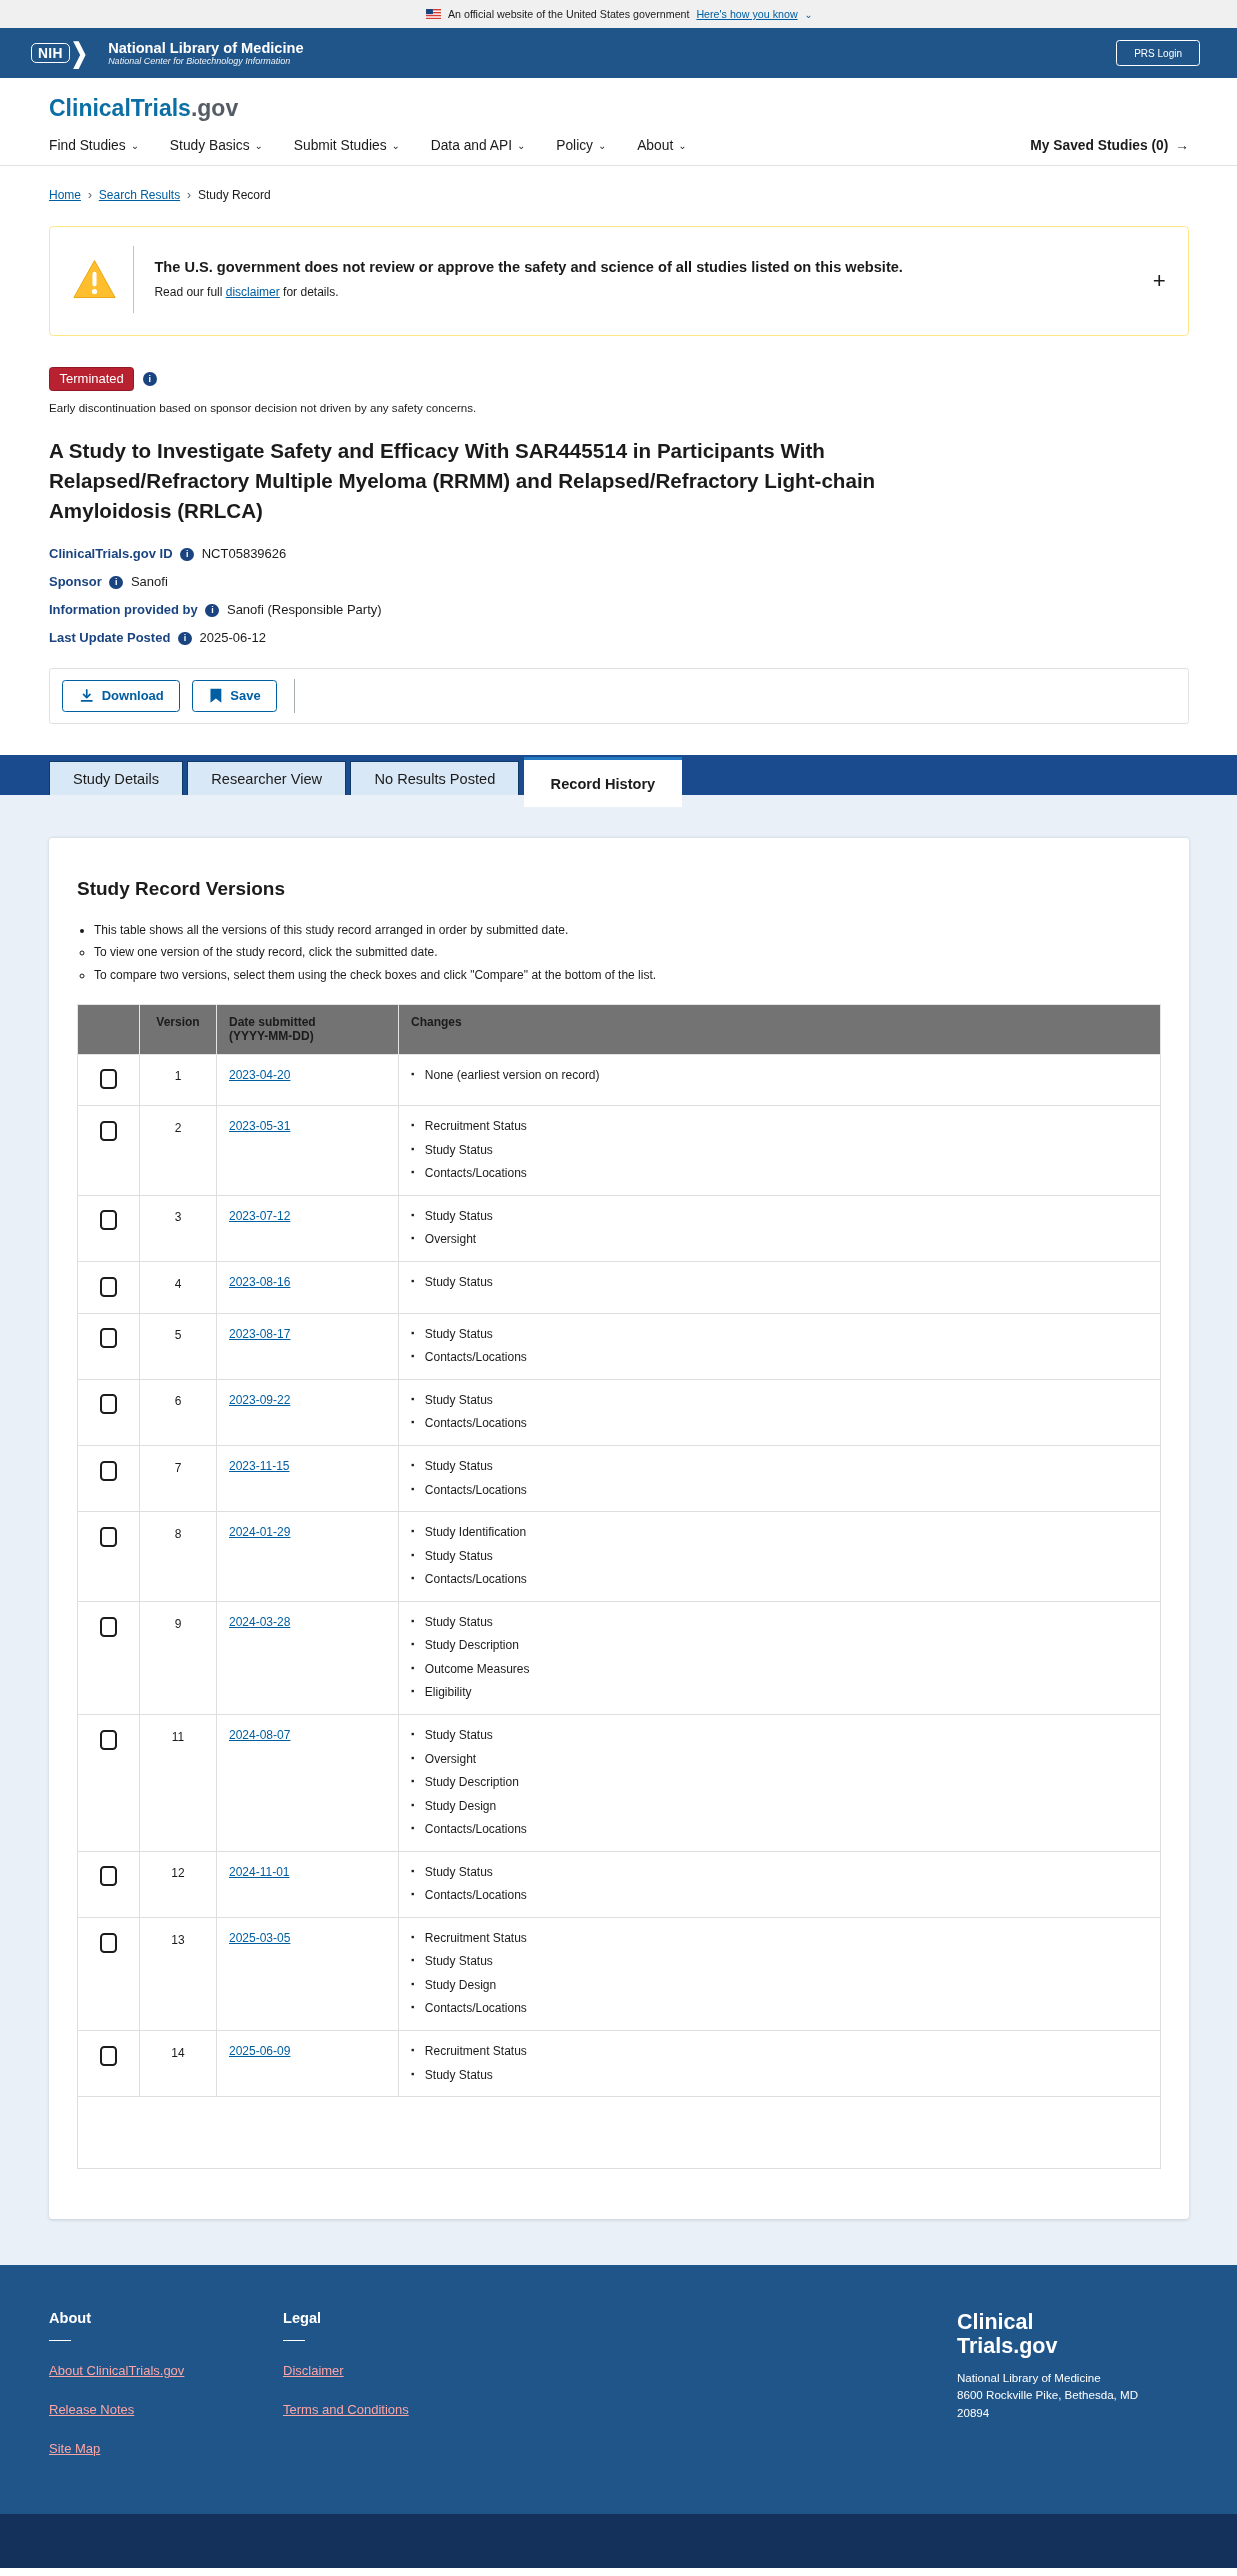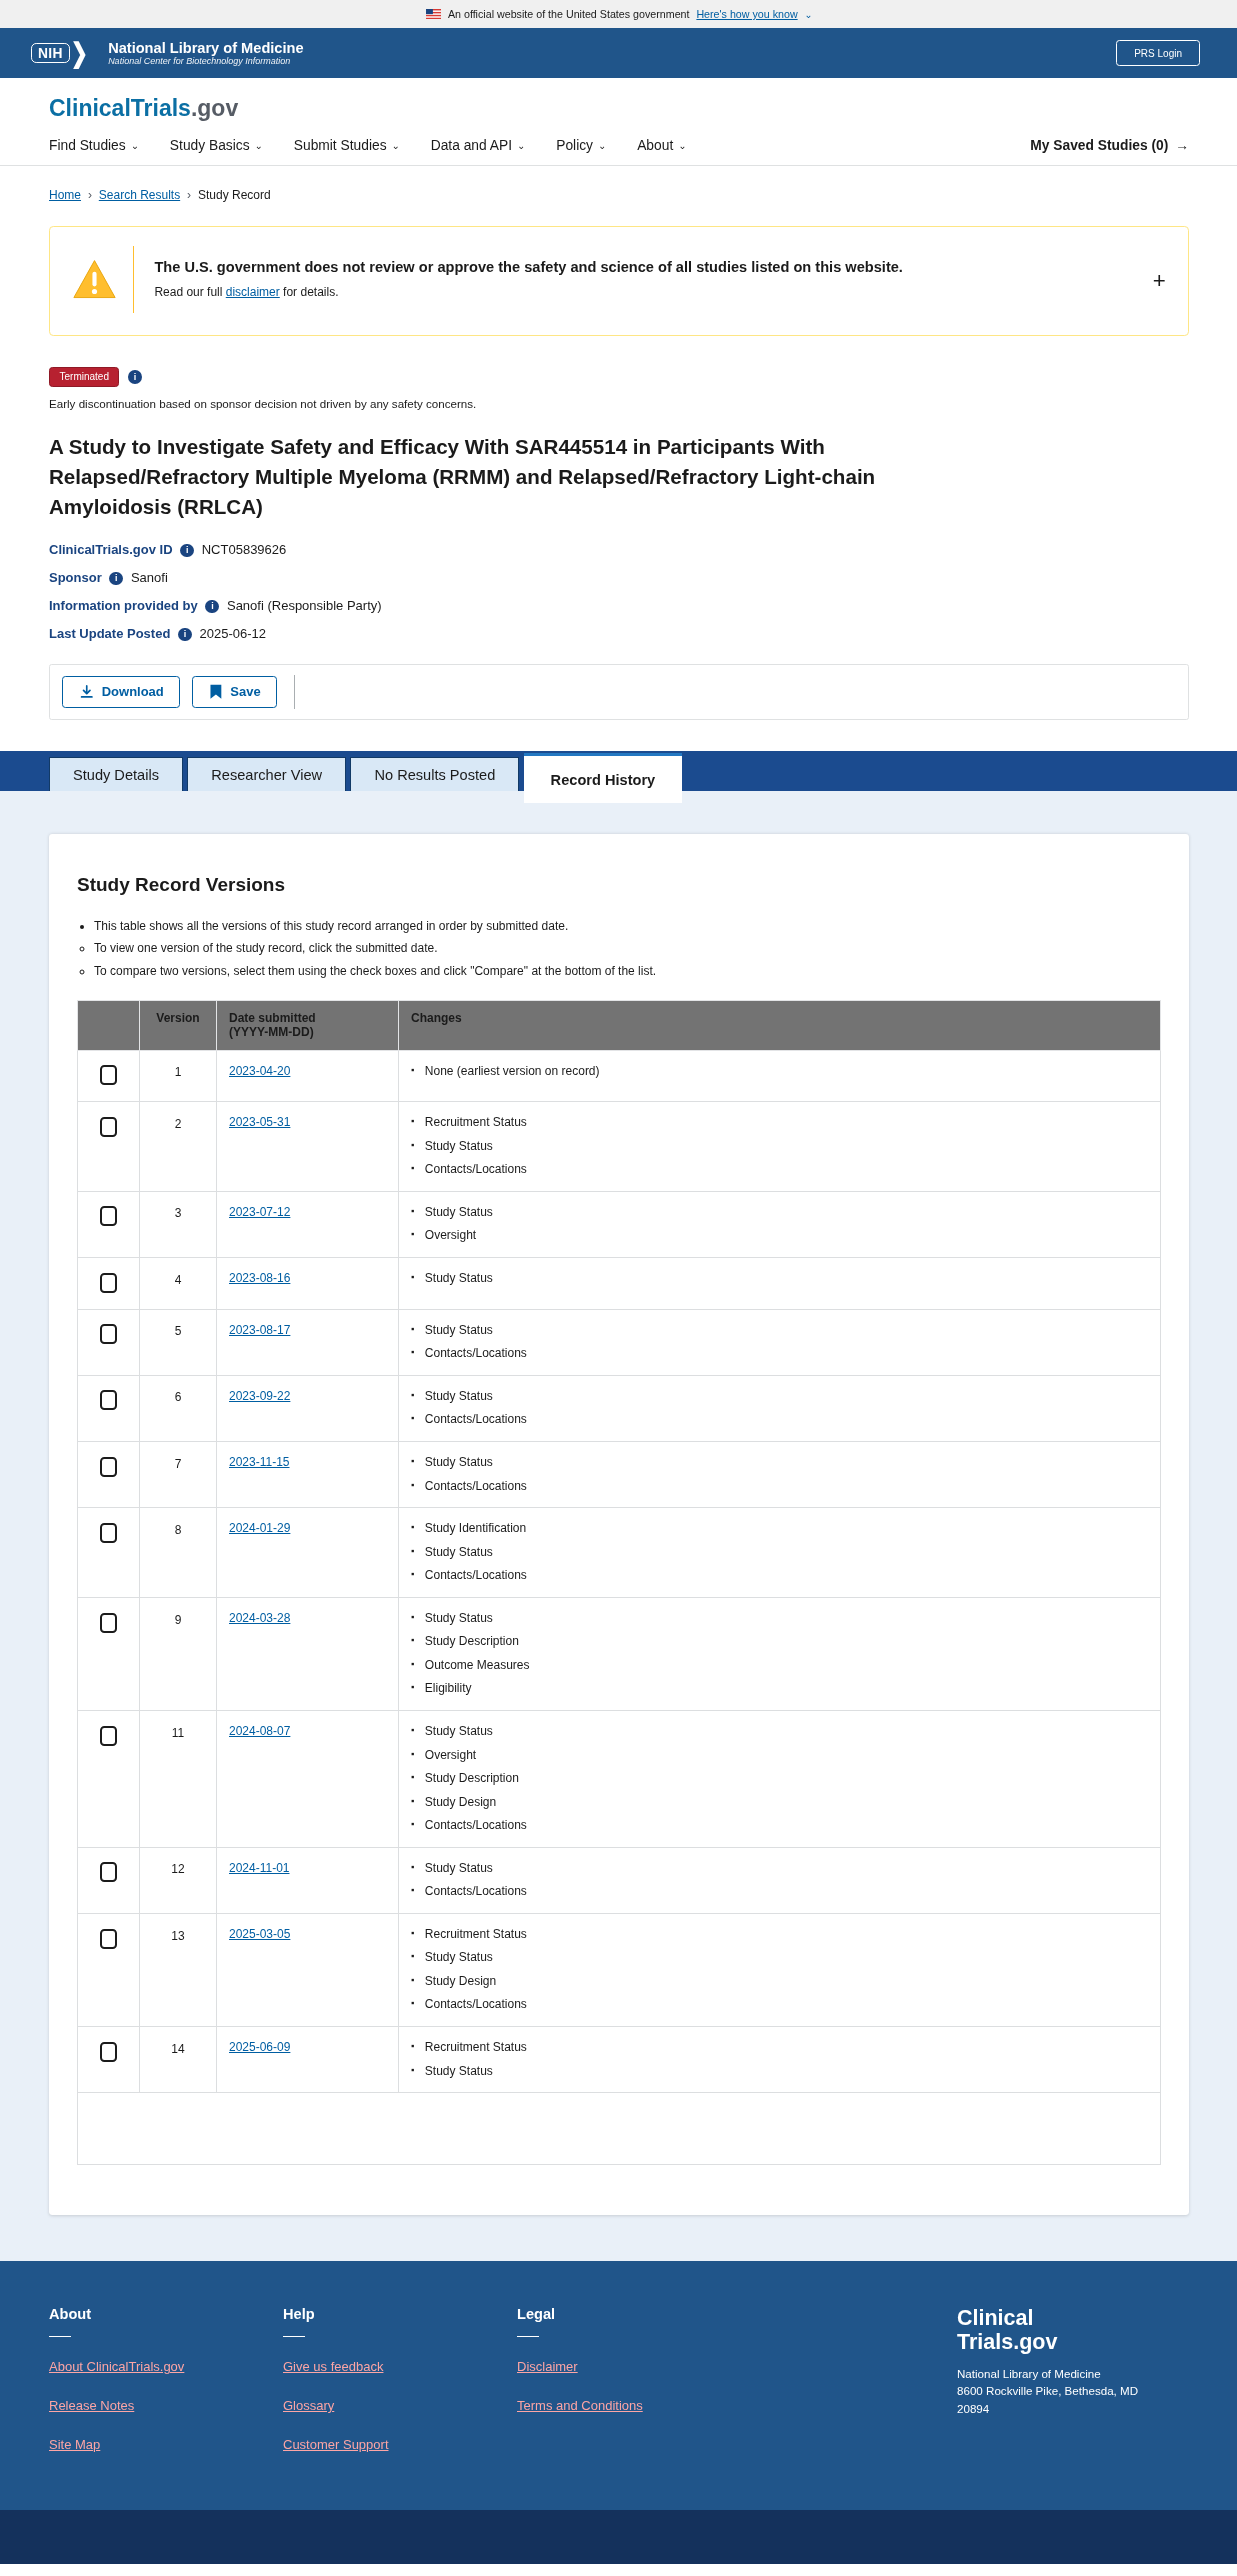--- a/index.html
+++ b/index.html
@@ -47,21 +47,21 @@
   .warn-icon { flex:0 0 45px; }
   .alert-div { width:0; border-left:1.7px solid #ffbe2e; align-self:stretch; margin:0 20.6px 0 15.5px; }
   .alert-title { font-size:14.6px; font-weight:bold; margin-bottom:10.3px; }
   .alert-body { font-size:12px; }
   .alert-body a { color:#005ea2; }
   .alert-plus { position:absolute; right:22.3px; top:50%; transform:translateY(-50%); font-size:22.3px; font-weight:300; cursor:pointer; line-height:1; }
 
   
   .study-head { padding:31px 49px 0; }
   .status-row { display:flex; align-items:center; gap:8.6px; }
-  .badge { background:#b72130; border:0.9px solid #8f1926; color:#fff; font-size:10px; padding:3.4px 9.5px; border-radius:3.4px; }
+  .badge { background:#b72130; border:0.9px solid #8f1926; color:#fff; font-size:13px; padding:3.4px 9.5px; border-radius:3.4px; }
   .info-i { display:inline-flex; width:13.8px; height:13.8px; border-radius:50%; background:#1a4480; color:#fff; font-size:9px; font-weight:bold; align-items:center; justify-content:center; font-style:normal; cursor:pointer; flex:0 0 auto; }
   .status-note { font-size:11.6px; margin-top:10.3px; }
   .study-title { margin-top:22.3px; font-size:20.6px; font-weight:bold; line-height:1.45; max-width:894px; }
   .fields { margin-top:20.6px; }
   .field-row { display:flex; align-items:flex-end; gap:7.7px; margin-bottom:13px; font-size:13px; }
   .field-label { color:#1a4480; font-weight:bold; }
 
   
   .toolbar { margin:22.3px 49px 0; border:0.9px solid #dfe1e2; border-radius:2.6px; padding:10.3px 12px; display:flex; align-items:center; gap:12px; }
   .tool-btn { display:flex; align-items:center; gap:7.7px; border:1.7px solid #005ea2; border-radius:3.4px; background:#fff; color:#005ea2; font-weight:bold; font-size:13px; padding:7.7px 15.5px; cursor:pointer; font-family:inherit; }
@@ -441,25 +441,20 @@
 </div>
 
 <div class="footer1" id="footer1">
 
   <div class="f1-col">
       <h3>About</h3>
       <div class="f1-rule"></div>
       <span class="f1-links" style="display:contents"><a href="#">About ClinicalTrials.gov</a><a href="#">Release Notes</a><a href="#">Site Map</a></span>
     </div>
     <div class="f1-col">
-      <h3>Help</h3>
-      <div class="f1-rule"></div>
-      <span class="f1-links" style="display:contents"><a href="#">Give us feedback</a><a href="#">Glossary</a><a href="#">Customer Support</a></span>
-    </div>
-    <div class="f1-col">
       <h3>Legal</h3>
       <div class="f1-rule"></div>
       <span class="f1-links" style="display:contents"><a href="#">Disclaimer</a><a href="#">Terms and Conditions</a></span>
     </div>
     <div class="f1-brand">
     <div class="b">Clinical</div>
     <div class="b">Trials.gov</div>
     <div class="f1-addr" id="f1-addr">
         <div>National Library of Medicine</div>
         <div>8600 Rockville Pike, Bethesda, MD</div>

